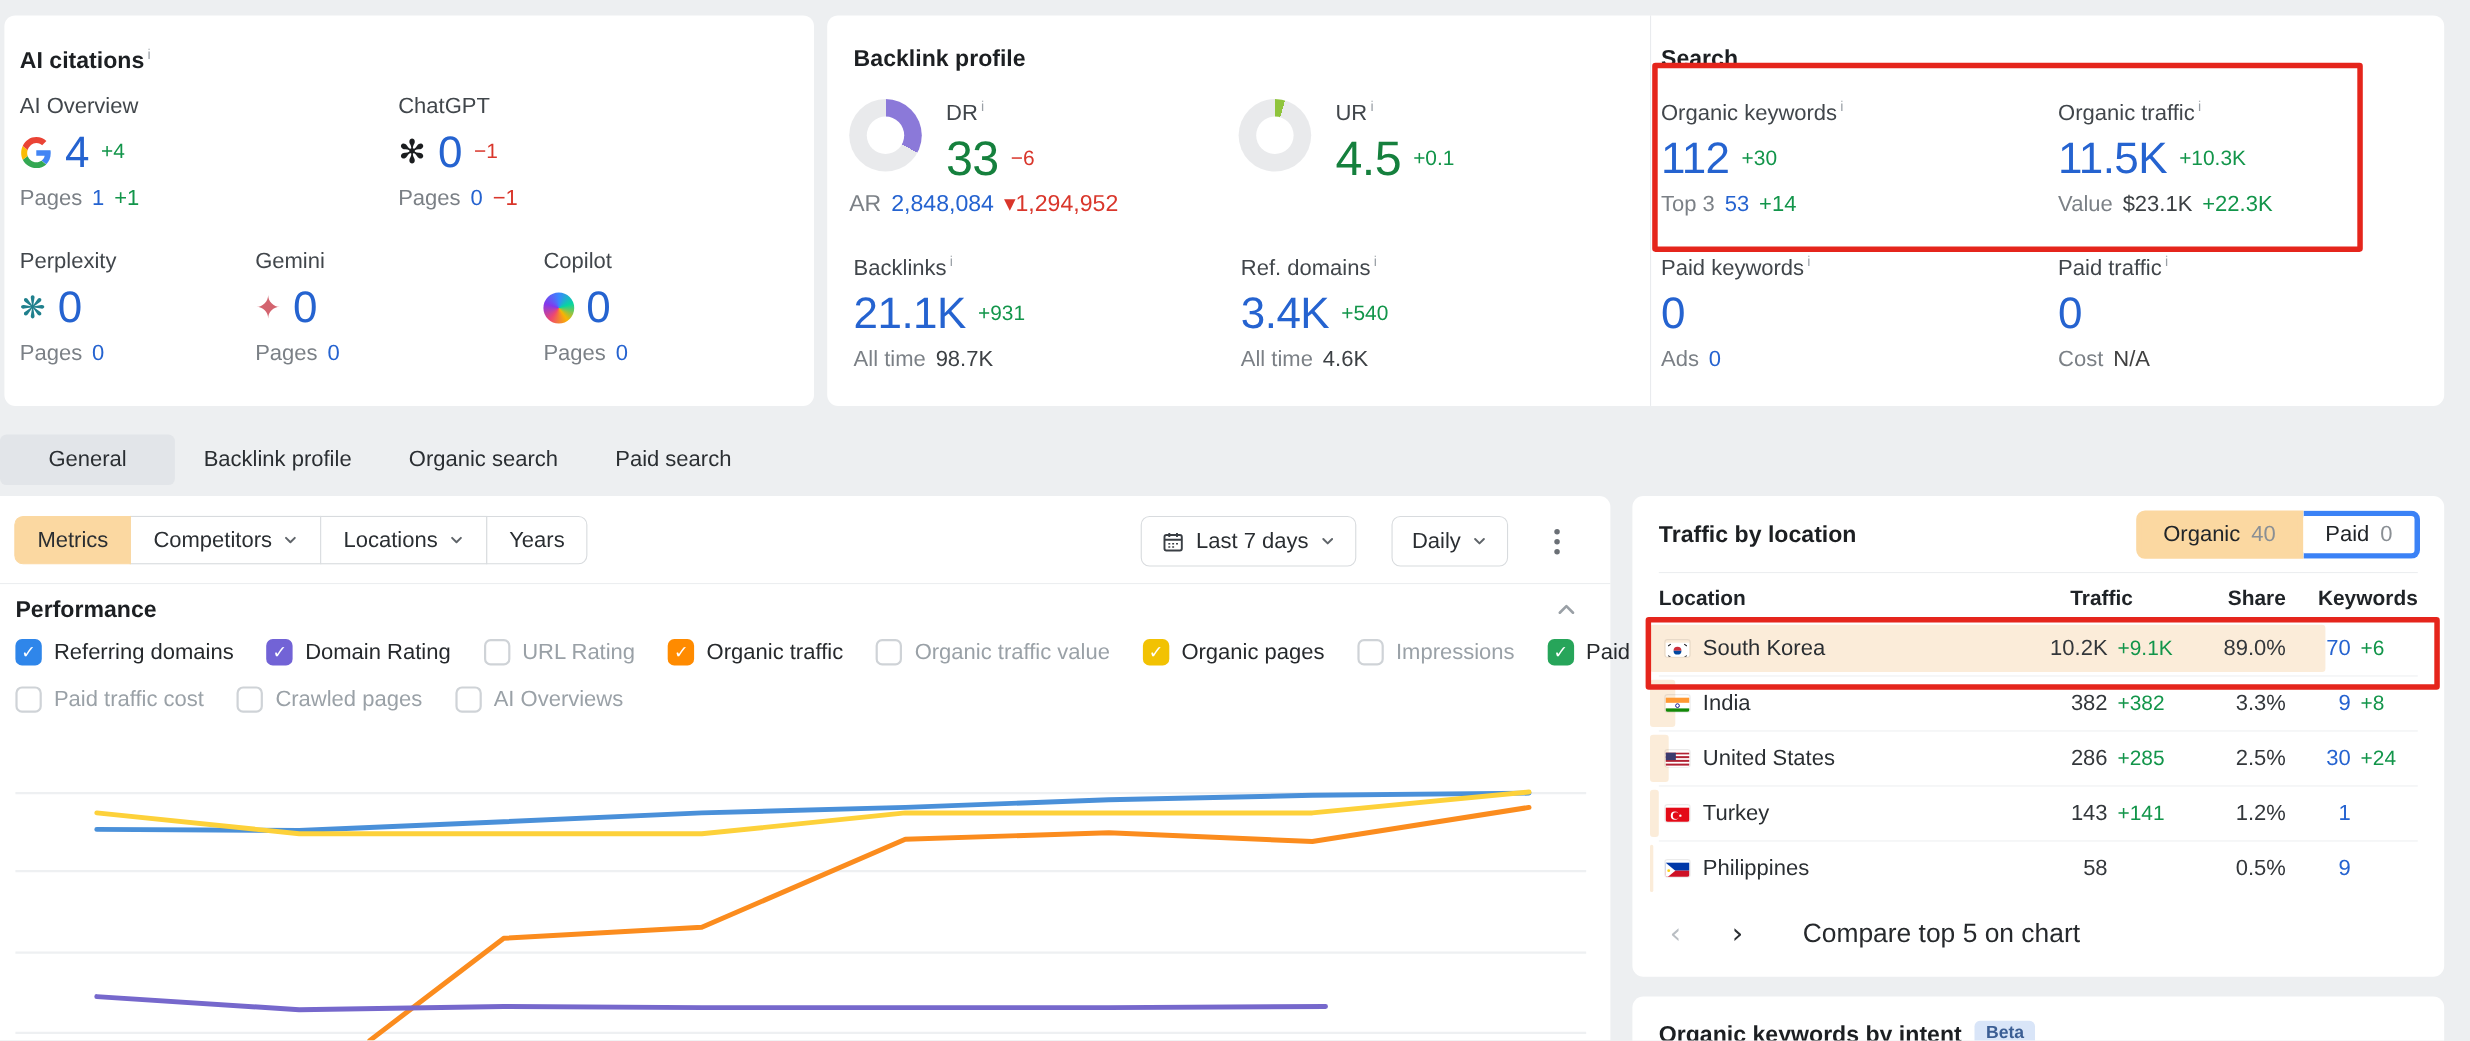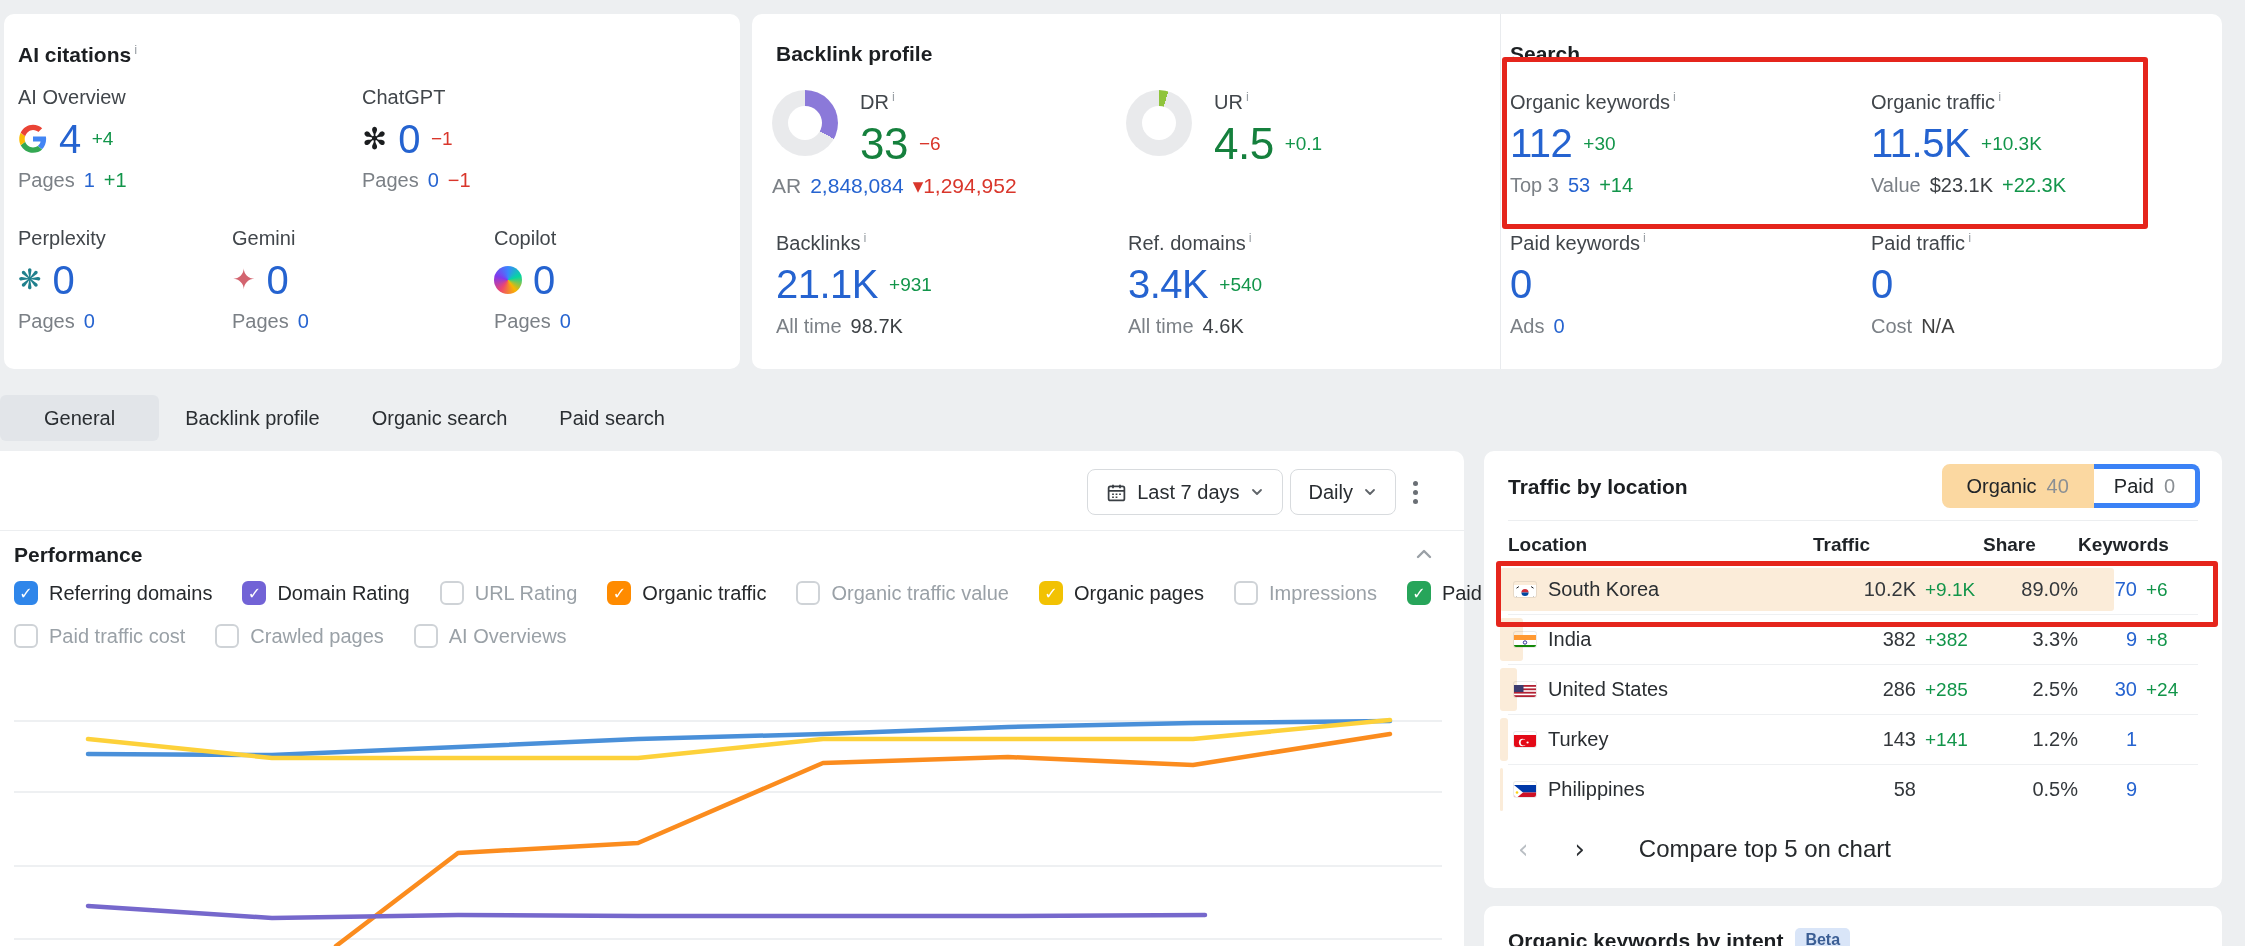--- a/index.html
+++ b/index.html
@@ -42,21 +42,21 @@
   .kebab i{width:5px;height:5px;border-radius:50%;background:#6a6f75}
   
   .cb-row{position:absolute;left:14px;display:flex;gap:30px;align-items:center;height:30px}
   .cb{display:flex;align-items:center;gap:11px;cursor:pointer}
   .cb .box{width:24px;height:24px;border-radius:6px;border:2px solid #cfd3d7;background:#fff;box-sizing:border-box;
     display:flex;align-items:center;justify-content:center;color:#fff;font-size:16px;font-weight:700}
   .cb .cb-label{font-size:20px;color:#26292c;white-space:nowrap}
   .cb .cb-label.muted{color:#9aa1a7}
   
   .t-head{display:grid;grid-template-columns:1fr 170px 95px 120px;font-size:19px;font-weight:700;color:#1f2327;align-items:center}
-  .t-head .r{text-align:left}
+  .t-head .r{text-align:right}
   .loc-row{position:relative;display:grid;grid-template-columns:1fr 170px 95px 120px;align-items:center;height:49px;
     font-size:20px;border-top:1px solid #eef0f2;cursor:pointer}
   .loc-row .bar{position:absolute;left:-8px;top:3px;bottom:3px;background:#fbecd9;border-radius:3px;z-index:0}
   .loc-row>div{position:relative;z-index:1}
   .loc-name{display:flex;align-items:center;gap:12px;color:#2a2e32;padding-left:6px}
   .flag{width:22px;height:15px;border-radius:2px;overflow:hidden;box-shadow:0 0 0 1px rgba(0,0,0,.08);flex:0 0 auto}
   .cell-r{display:flex;justify-content:flex-end;align-items:baseline;gap:9px}
   .tv{color:#33373b}.kv{color:#2563d0}
   .cell-chg{min-width:58px;text-align:left;font-size:19px;color:#12954a}
   .share-v{text-align:right;color:#33373b}
@@ -253,21 +253,45 @@
 
 <div class="tabs" style="top:395px">
   <div class="tab active">General</div>
   <div class="tab">Backlink profile</div>
   <div class="tab">Organic search</div>
   <div class="tab">Paid search</div>
 </div>
 
 <div class="card" style="left:0;top:451px;width:1464px;height:495px;border-radius:0 10px 0 0">
 
-  <div style="position:absolute;right:36px;top:18px;display:flex;gap:7px;align-items:center">
+  <div style="position:absolute;left:14px;top:18px" class="seg">
+    <div class="seg-item first">
+        <span>Metrics</span>
+      </div>
+    <div class="seg-item">
+        <span>Competitors</span>
+      <span class="chev">
+          <svg width="14" height="14" viewBox="0 0 14 14">
+            <path d="M3 5l4 4 4-4" stroke="#5f6469" stroke-width="1.8" fill="none" stroke-linecap="round" stroke-linejoin="round"></path>
+          </svg>
+        </span>
+      </div>
+    <div class="seg-item">
+        <span>Locations</span>
+      <span class="chev">
+          <svg width="14" height="14" viewBox="0 0 14 14">
+            <path d="M3 5l4 4 4-4" stroke="#5f6469" stroke-width="1.8" fill="none" stroke-linecap="round" stroke-linejoin="round"></path>
+          </svg>
+        </span>
+      </div>
+    <div class="seg-item last">
+        <span>Years</span>
+      </div>
+  </div>
+  <div style="position:absolute;right:36px;top:18px;display:flex;gap:32px;align-items:center">
     <div class="btn">
       <span style="display:flex">
           <svg width="21" height="21" viewBox="0 0 24 24" fill="none" stroke="#3a3f44" stroke-width="2">
             <rect x="3" y="5" width="18" height="16" rx="2"></rect>
             <path d="M3 10h18M8 3v4M16 3v4"></path>
             <path d="M7 14h2M11 14h2M15 14h2M7 17.5h2M11 17.5h2" stroke-width="1.6"></path>
           </svg>
         </span>
       <span>Last 7 days</span>
       <span class="chev">

